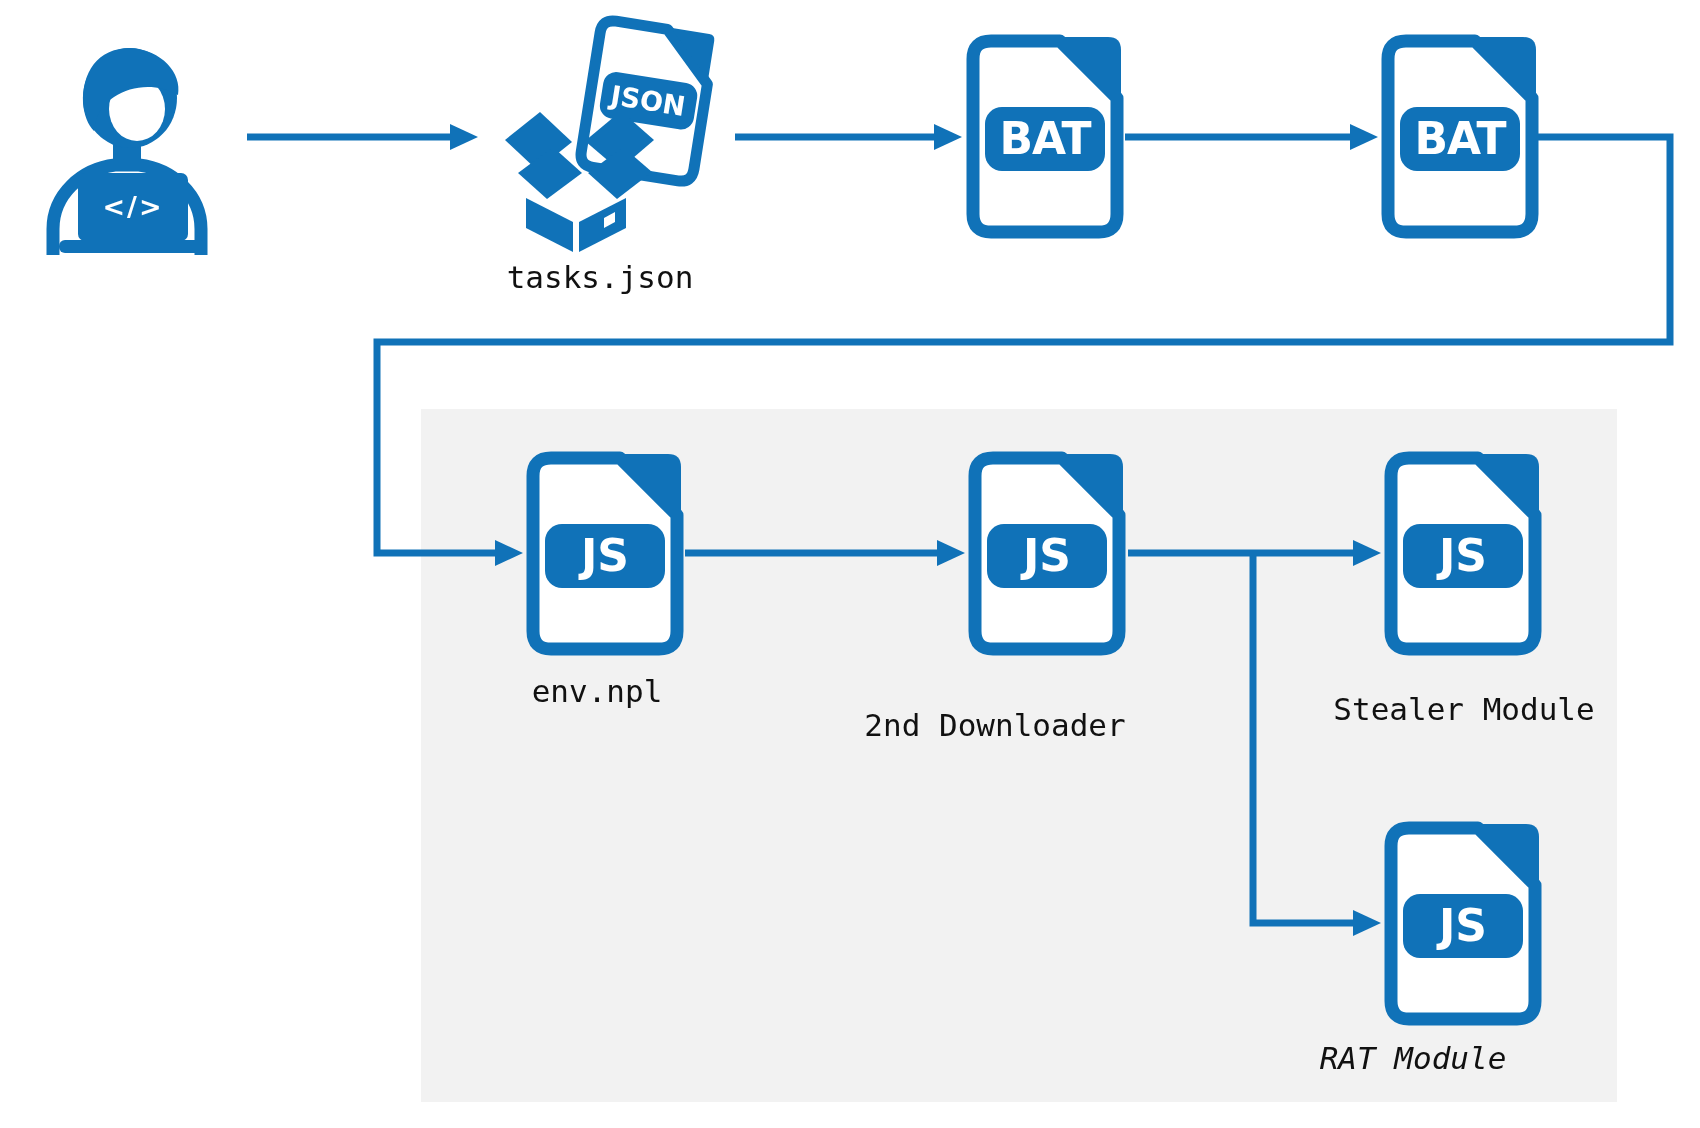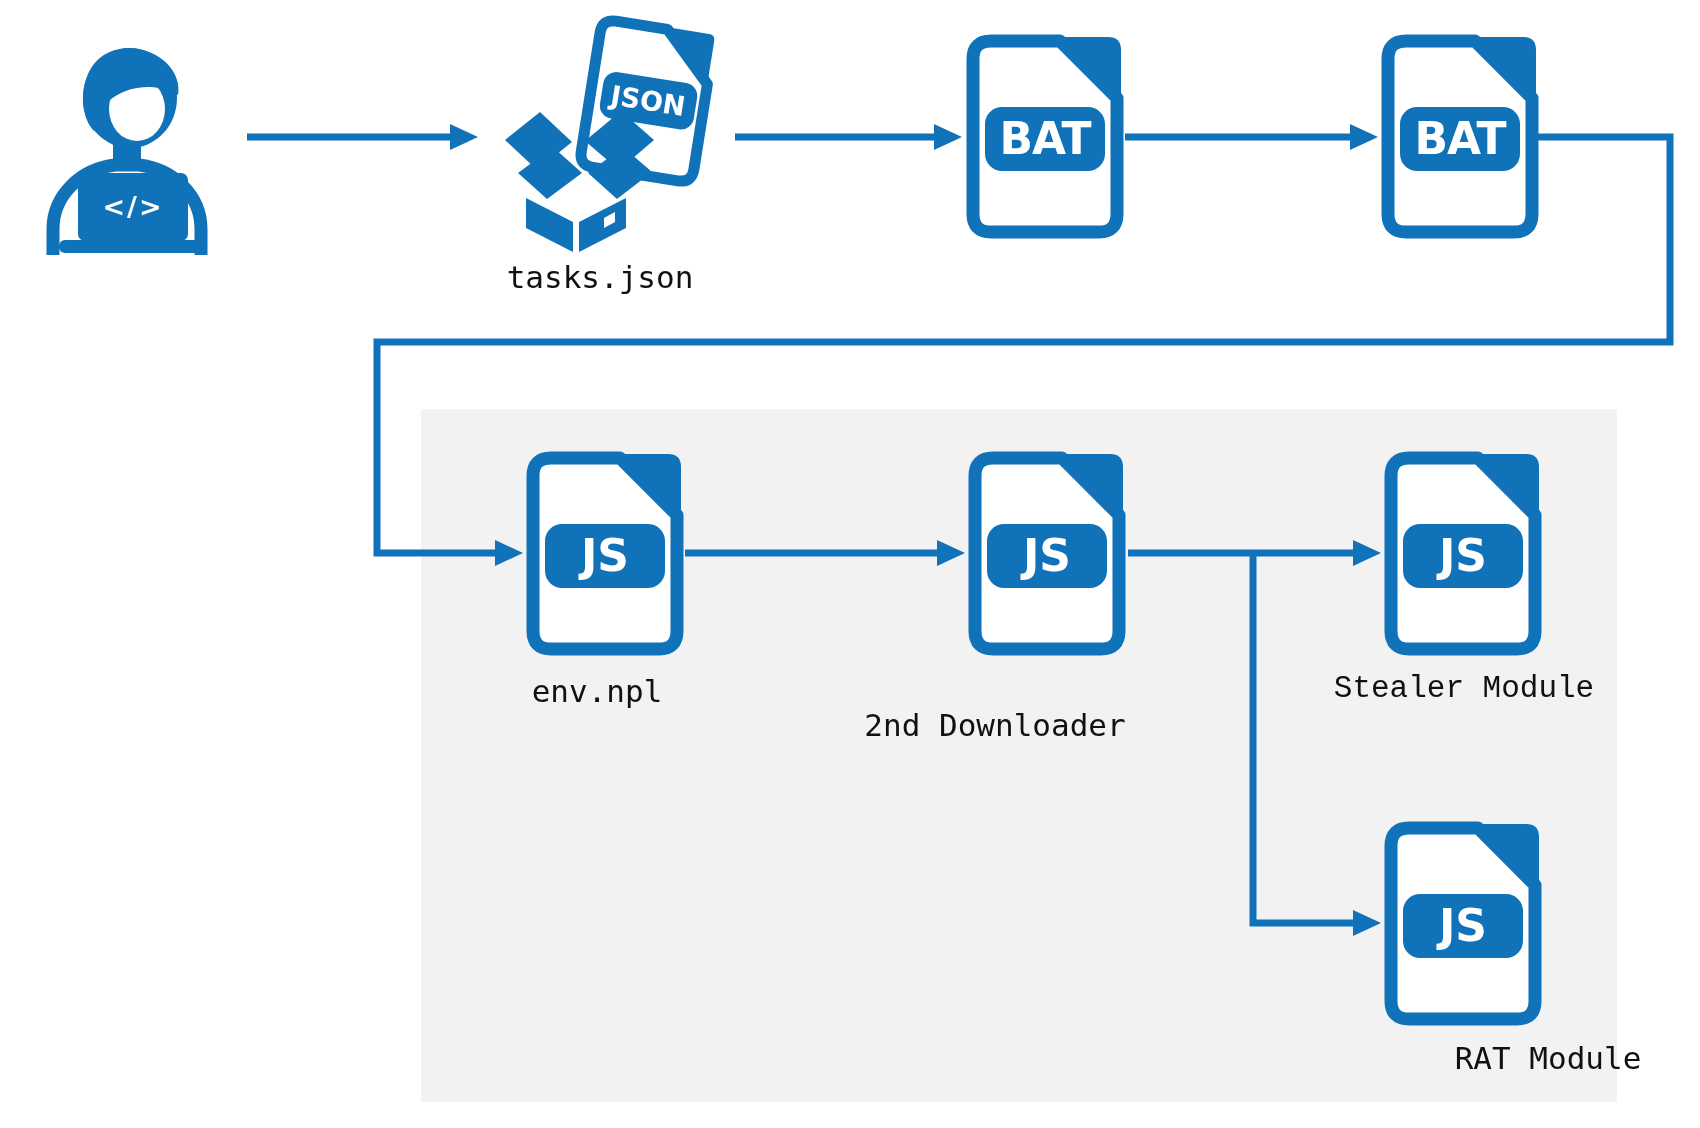--- a/index.html
+++ b/index.html
@@ -122,17 +122,17 @@
 
   <div class="node-label" style="left:600px;top:258px;">tasks.json</div>
 
 
   <div class="node-label" style="left:597px;top:672px;">
     <div>env.npl</div>
   </div>
 
   <div class="node-label" style="left:995px;top:670px;margin-top:36px;">2nd Downloader</div>
 
-  <div class="node-label" style="left:1464px;top:670px;font-family:Liberation Mono, monospace;">Stealer Module</div>
+  <div class="node-label" style="left:1464px;top:690px;">Stealer Module</div>
 
-  <div class="node-label" style="left:1548px;top:1039px;">RAT Module</div>
+  <div class="node-label" style="left:1413px;top:1039px;font-style:italic;">RAT Module</div>
 
 </div>
 
 </body></html>

